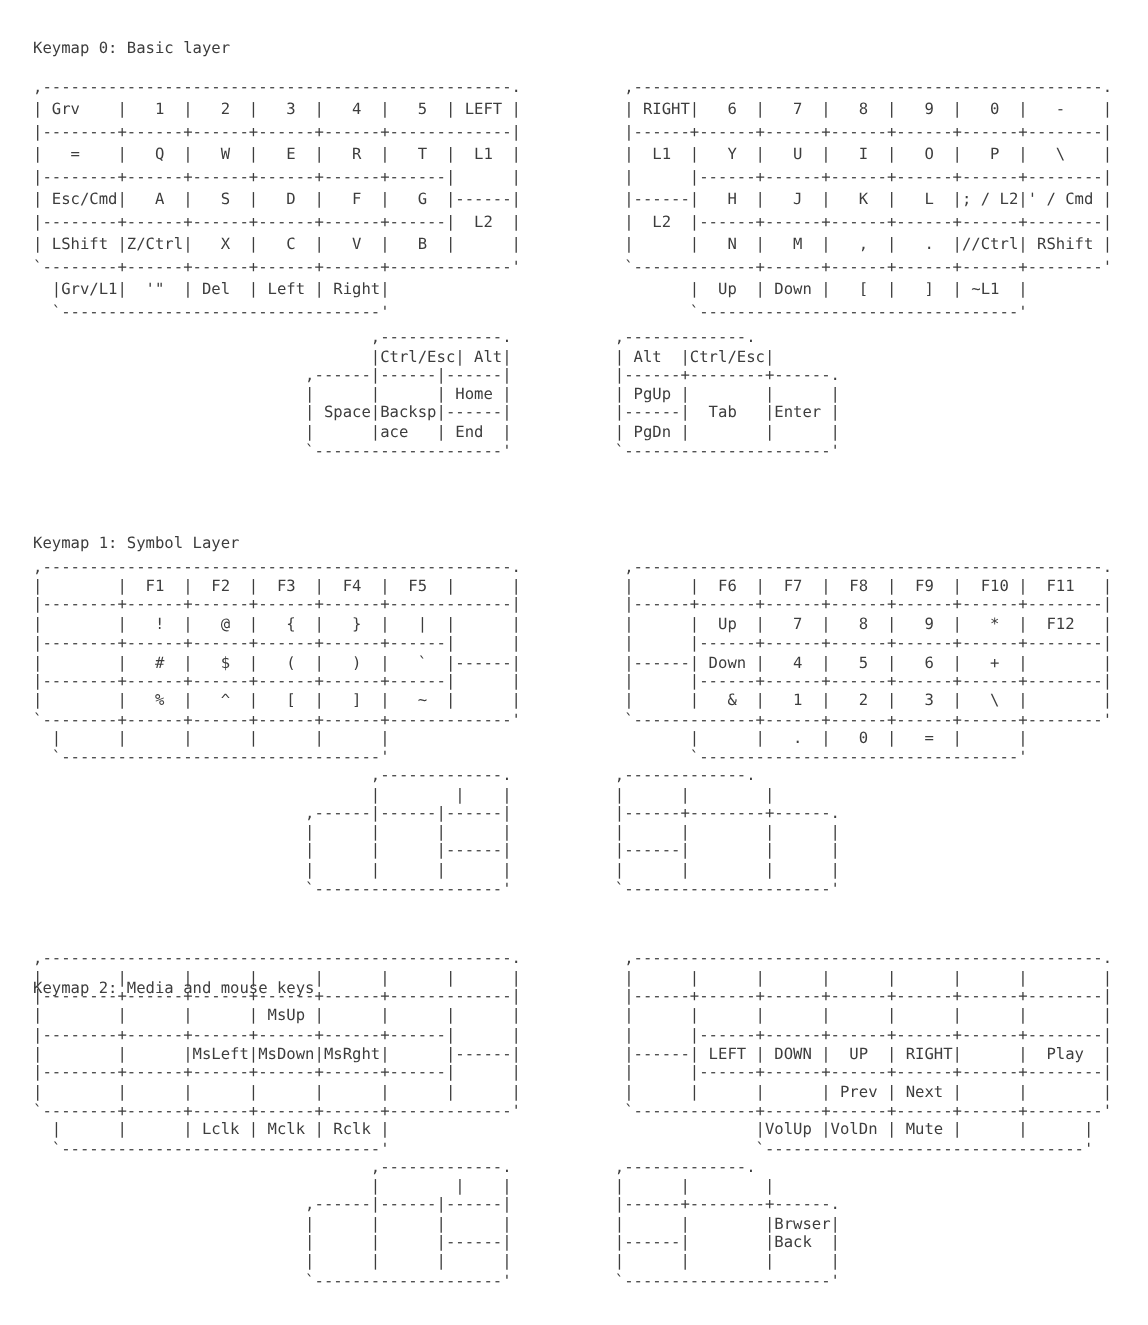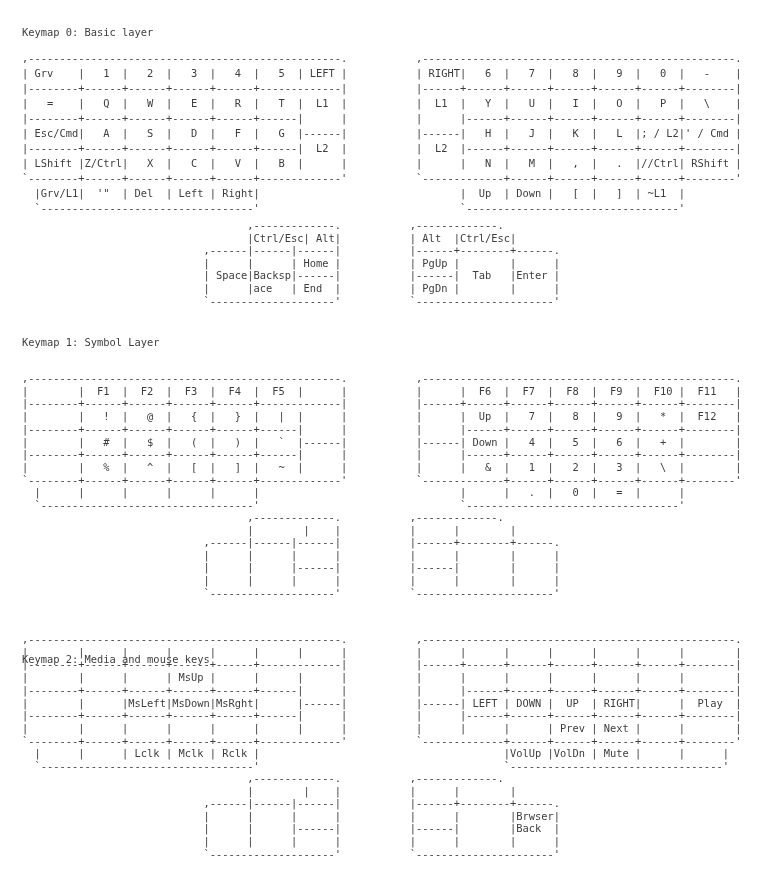--- a/index.html
+++ b/index.html
@@ -26,21 +26,21 @@
     letter-spacing: 0;
   }
   pre.title    { line-height: 13px; }
   pre.art      { line-height: 12.7px; }
   pre.art-wide { line-height: 15px;   }
   pre.thumb    { line-height: 12.6px; }
 
   #k0-title { top: 26px;  }
   #k0-main  { top: 51px;  }
   #k0-thumb { top: 219px; }
-  #k1-title { top: 336px; }
+  #k1-title { top: 356px; }
   #k1-main  { top: 372px; }
   #k1-thumb { top: 511px; }
   #k2-title { top: 609px; margin-top: 44px; }
   #k2-main  { top: 633px; }
   #k2-thumb { top: 772px; }
 </style>
 </head>
 <body>
 
 <div id="screen">

